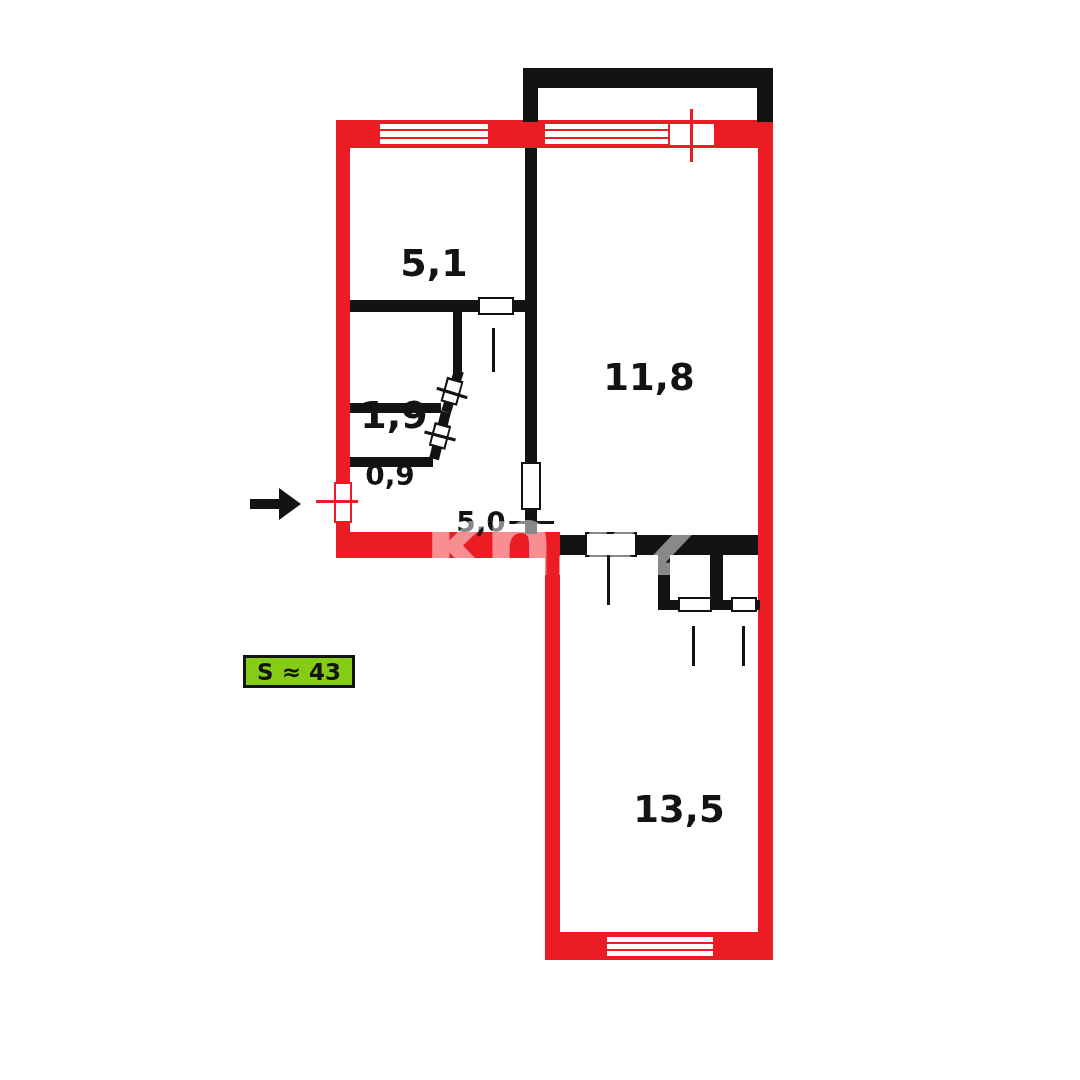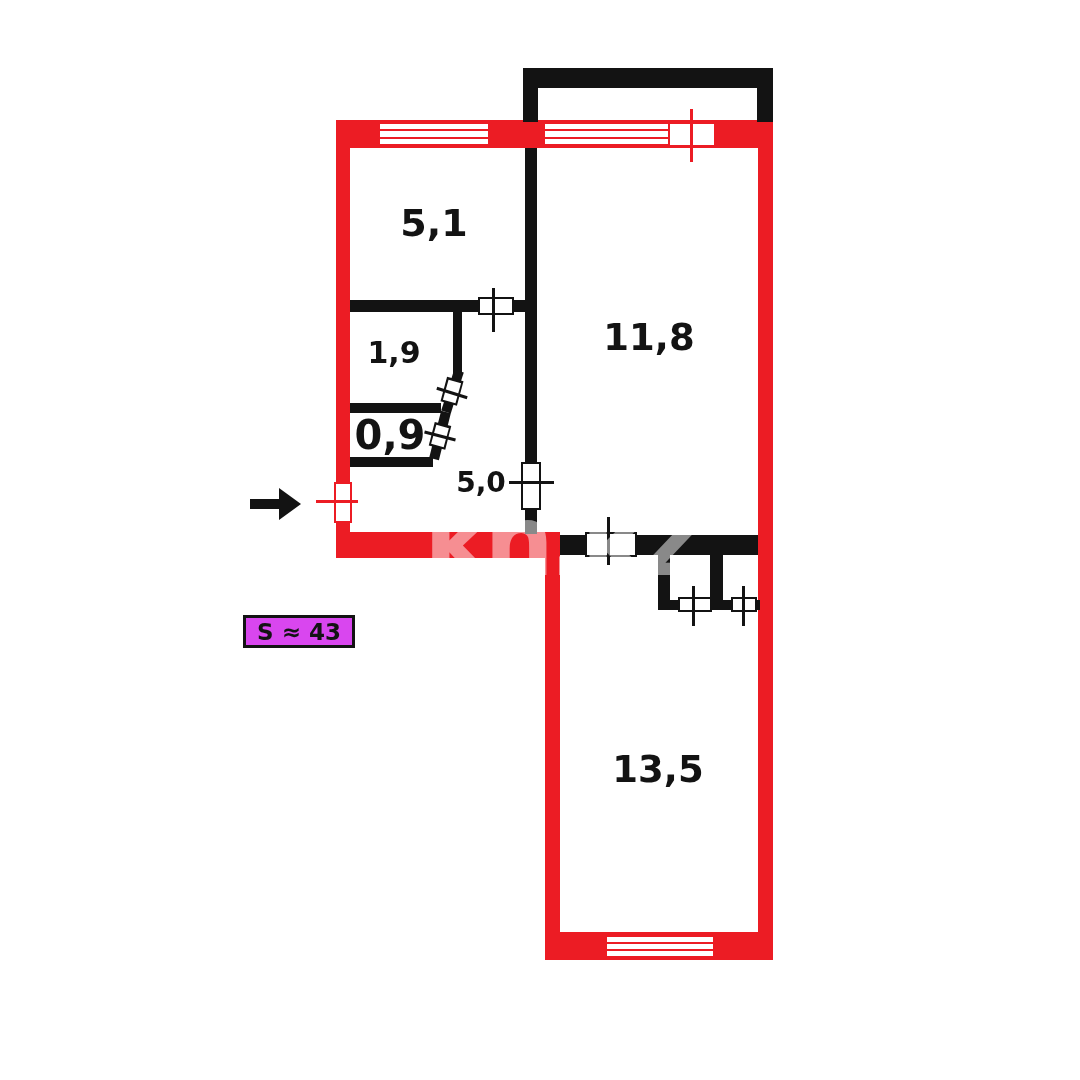--- a/index.html
+++ b/index.html
@@ -9,26 +9,26 @@
   .blk{position:absolute;background:#131313;}
   
   .hwin{position:absolute;background:#fff;border-top:2px solid #ec1c24;border-bottom:2px solid #ec1c24;box-sizing:border-box;}
   .hwin .wline{position:absolute;left:0;right:0;height:2px;background:#ec1c24;}
   .gap-red{position:absolute;background:#fff;border:2px solid #ec1c24;box-sizing:border-box;}
   .gap-blk{position:absolute;background:#fff;border:2px solid #131313;box-sizing:border-box;}
   .tick-red{position:absolute;background:#ec1c24;}
   .tick-blk{position:absolute;background:#131313;}
   .rlabel{position:absolute;transform:translate(-50%,-50%);font-weight:bold;color:#131313;white-space:nowrap;}
   #area-box{position:absolute;left:243px;top:615px;width:112px;height:33px;border:3px solid #131313;
-            background:#d946ef;display:flex;align-items:center;justify-content:center;
+            background:#84cc16;display:flex;align-items:center;justify-content:center;
             font-size:23px;font-weight:bold;color:#131313;box-sizing:border-box;}
   #watermark{position:absolute;left:424px;top:492px;font-size:98px;font-weight:bold;
              letter-spacing:-5px;line-height:1;color:rgba(255,255,255,0.5);z-index:60;pointer-events:none;}
   svg{position:absolute;left:0;top:0;z-index:30;}
-  .layer1{z-index:10;} .layer2{z-index:20;} .layer3{z-index:35;} .layer4{z-index:40;}
+  .layer1{z-index:10;} .layer2{z-index:20;} .layer3{z-index:35;} .layer4{z-index:40;margin-top:40px;}
 </style>
 </head>
 <body>
 
 <div id="stage">
 
   <div class="red layer1" style="left:336px;top:120px;width:437px;height:28px"></div>
   <div class="red layer1" style="left:336px;top:120px;width:14px;height:438px"></div>
   <div class="red layer1" style="left:336px;top:532px;width:224px;height:26px"></div>
   <div class="red layer1" style="left:545px;top:532px;width:15px;height:428px"></div>
@@ -102,25 +102,25 @@
     <line x1="436.8" y1="388.2" x2="467.2" y2="397.8" stroke="#131313" stroke-width="3"></line>
 
     <line x1="443" y1="424" x2="437" y2="447.6" stroke="#131313" stroke-width="17"></line>
     <line x1="442.6" y1="426.5" x2="437.4" y2="445.5" stroke="#ffffff" stroke-width="13"></line>
     <line x1="424.5" y1="432" x2="455.5" y2="440" stroke="#131313" stroke-width="3"></line>
 
     <path d="M250 499 L279 499 L279 488 L301 504 L279 520 L279 509 L250 509 Z" fill="#131313"></path>
   </svg>
 
   <div class="rlabel layer4" style="left:434px;top:223px;font-size:38px">5,1</div>
-  <div class="rlabel layer4" style="left:394px;top:352px;font-size:30px">1,9</div>
-  <div class="rlabel layer4" style="left:390px;top:435px;font-size:40px">0,9</div>
+  <div class="rlabel layer4" style="left:394px;top:375px;font-size:38px">1,9</div>
+  <div class="rlabel layer4" style="left:390px;top:435px;font-size:28px">0,9</div>
   <div class="rlabel layer4" style="left:481px;top:482px;font-size:28px">5,0</div>
   <div class="rlabel layer4" style="left:649px;top:337px;font-size:37px">11,8</div>
-  <div class="rlabel layer4" style="left:658px;top:769px;font-size:37px">13,5</div>
+  <div class="rlabel layer4" style="left:679px;top:769px;font-size:37px">13,5</div>
 
   <div id="area-box" class="layer4">
     <span>S ≈ 43</span>
   </div>
 
   <div id="watermark">kn.kz</div>
 
 </div>
 
 </body></html>

